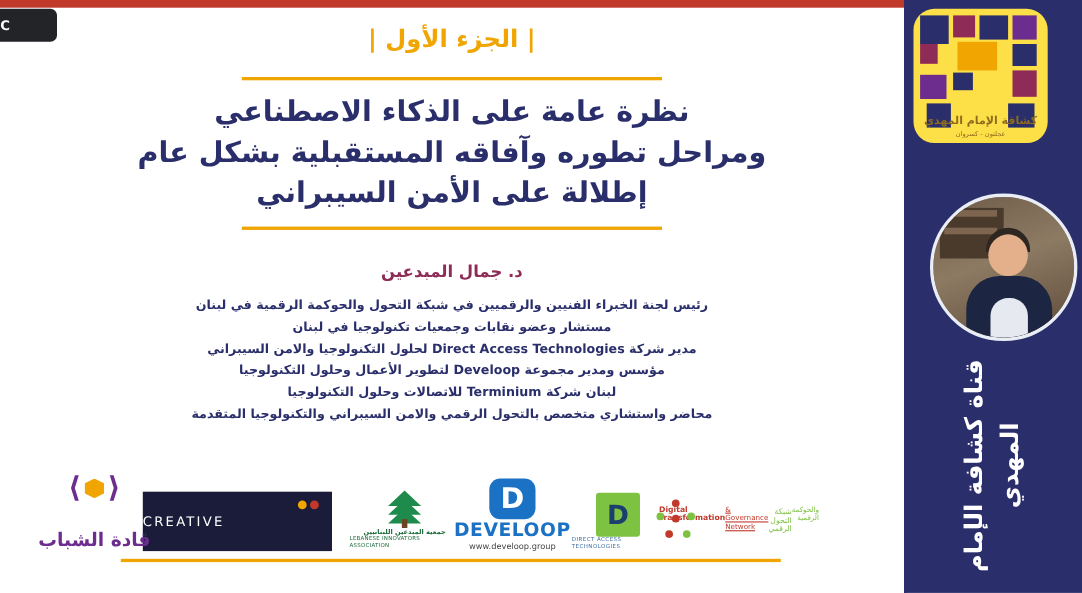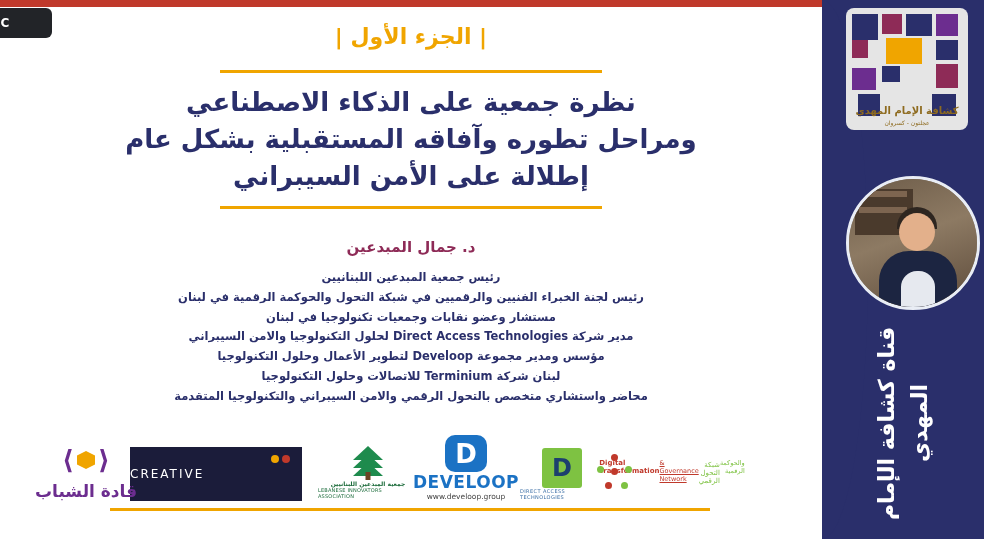--- a/index.html
+++ b/index.html
@@ -281,21 +281,21 @@
     font-size: 26px;
     font-weight: bold;
     line-height: 1;
   }
   .qadat-mark .hex {
     width: 18px; height: 18px;
     background: #f0a500;
     clip-path: polygon(50% 0%, 100% 25%, 100% 75%, 50% 100%, 0% 75%, 0% 25%);
   }
   .qadat-name {
-    margin-top: 4px;
+    margin-top: 20px;
     color: #6c2d8f;
     font-size: 17px;
     font-weight: bold;
   }
 
   
   .rail {
     position: absolute;
     top: 0;
     left: 822px;
@@ -309,25 +309,25 @@
     top: 0;
     left: -46px;
     width: 92px;
     height: 539px;
     background: #2a2f6b;
     border-radius: 50% / 50%;
   }
   .rail-logo-card {
     position: absolute;
     top: 8px;
-    left: 24px;
+    left: 9px;
     width: 122px;
     height: 122px;
-    background: #e5e5e5;
-    border-radius: 8px;
+    background: #fde047;
+    border-radius: 19px;
     overflow: hidden;
   }
   .kashafa-grid {
     position: absolute;
     inset: 6px;
   }
   .kashafa-grid span {
     position: absolute;
     display: block;
   }
@@ -401,31 +401,30 @@
 <div class="stage">
 
   <div class="slide">
     <div class="slide-top-bar"></div>
 
     <div class="part-label">|  الجزء الأول  |</div>
 
     <div class="rule rule-top"></div>
 
     <div class="title">
-      <span>نظرة جمعية على الذكاء الاصطناعي</span>
+      <span>نظرة عامة على الذكاء الاصطناعي</span>
       <span>ومراحل تطوره وآفاقه المستقبلية بشكل عام</span>
       <span>إطلالة على الأمن السيبراني</span>
     </div>
 
     <div class="rule rule-bottom"></div>
 
     <div class="speaker">د. جمال المبدعين</div>
 
     <div class="bio">
-      <div class="line">رئيس جمعية المبدعين اللبنانيين</div>
       <div class="line">رئيس لجنة الخبراء الفنيين والرقميين في شبكة التحول والحوكمة الرقمية في لبنان</div>
       <div class="line">مستشار وعضو نقابات وجمعيات تكنولوجيا في لبنان</div>
       <div class="line">مدير شركة Direct Access Technologies لحلول التكنولوجيا والامن السيبراني</div>
       <div class="line">مؤسس ومدير مجموعة Develoop لتطوير الأعمال وحلول التكنولوجيا</div>
       <div class="line">لبنان شركة Terminium للاتصالات وحلول التكنولوجيا</div>
       <div class="line">محاضر واستشاري متخصص بالتحول الرقمي والامن السيبراني والتكنولوجيا المتقدمة</div>
     </div>
 
     <div class="logo-strip">
       <div class="logo-rule"></div>

